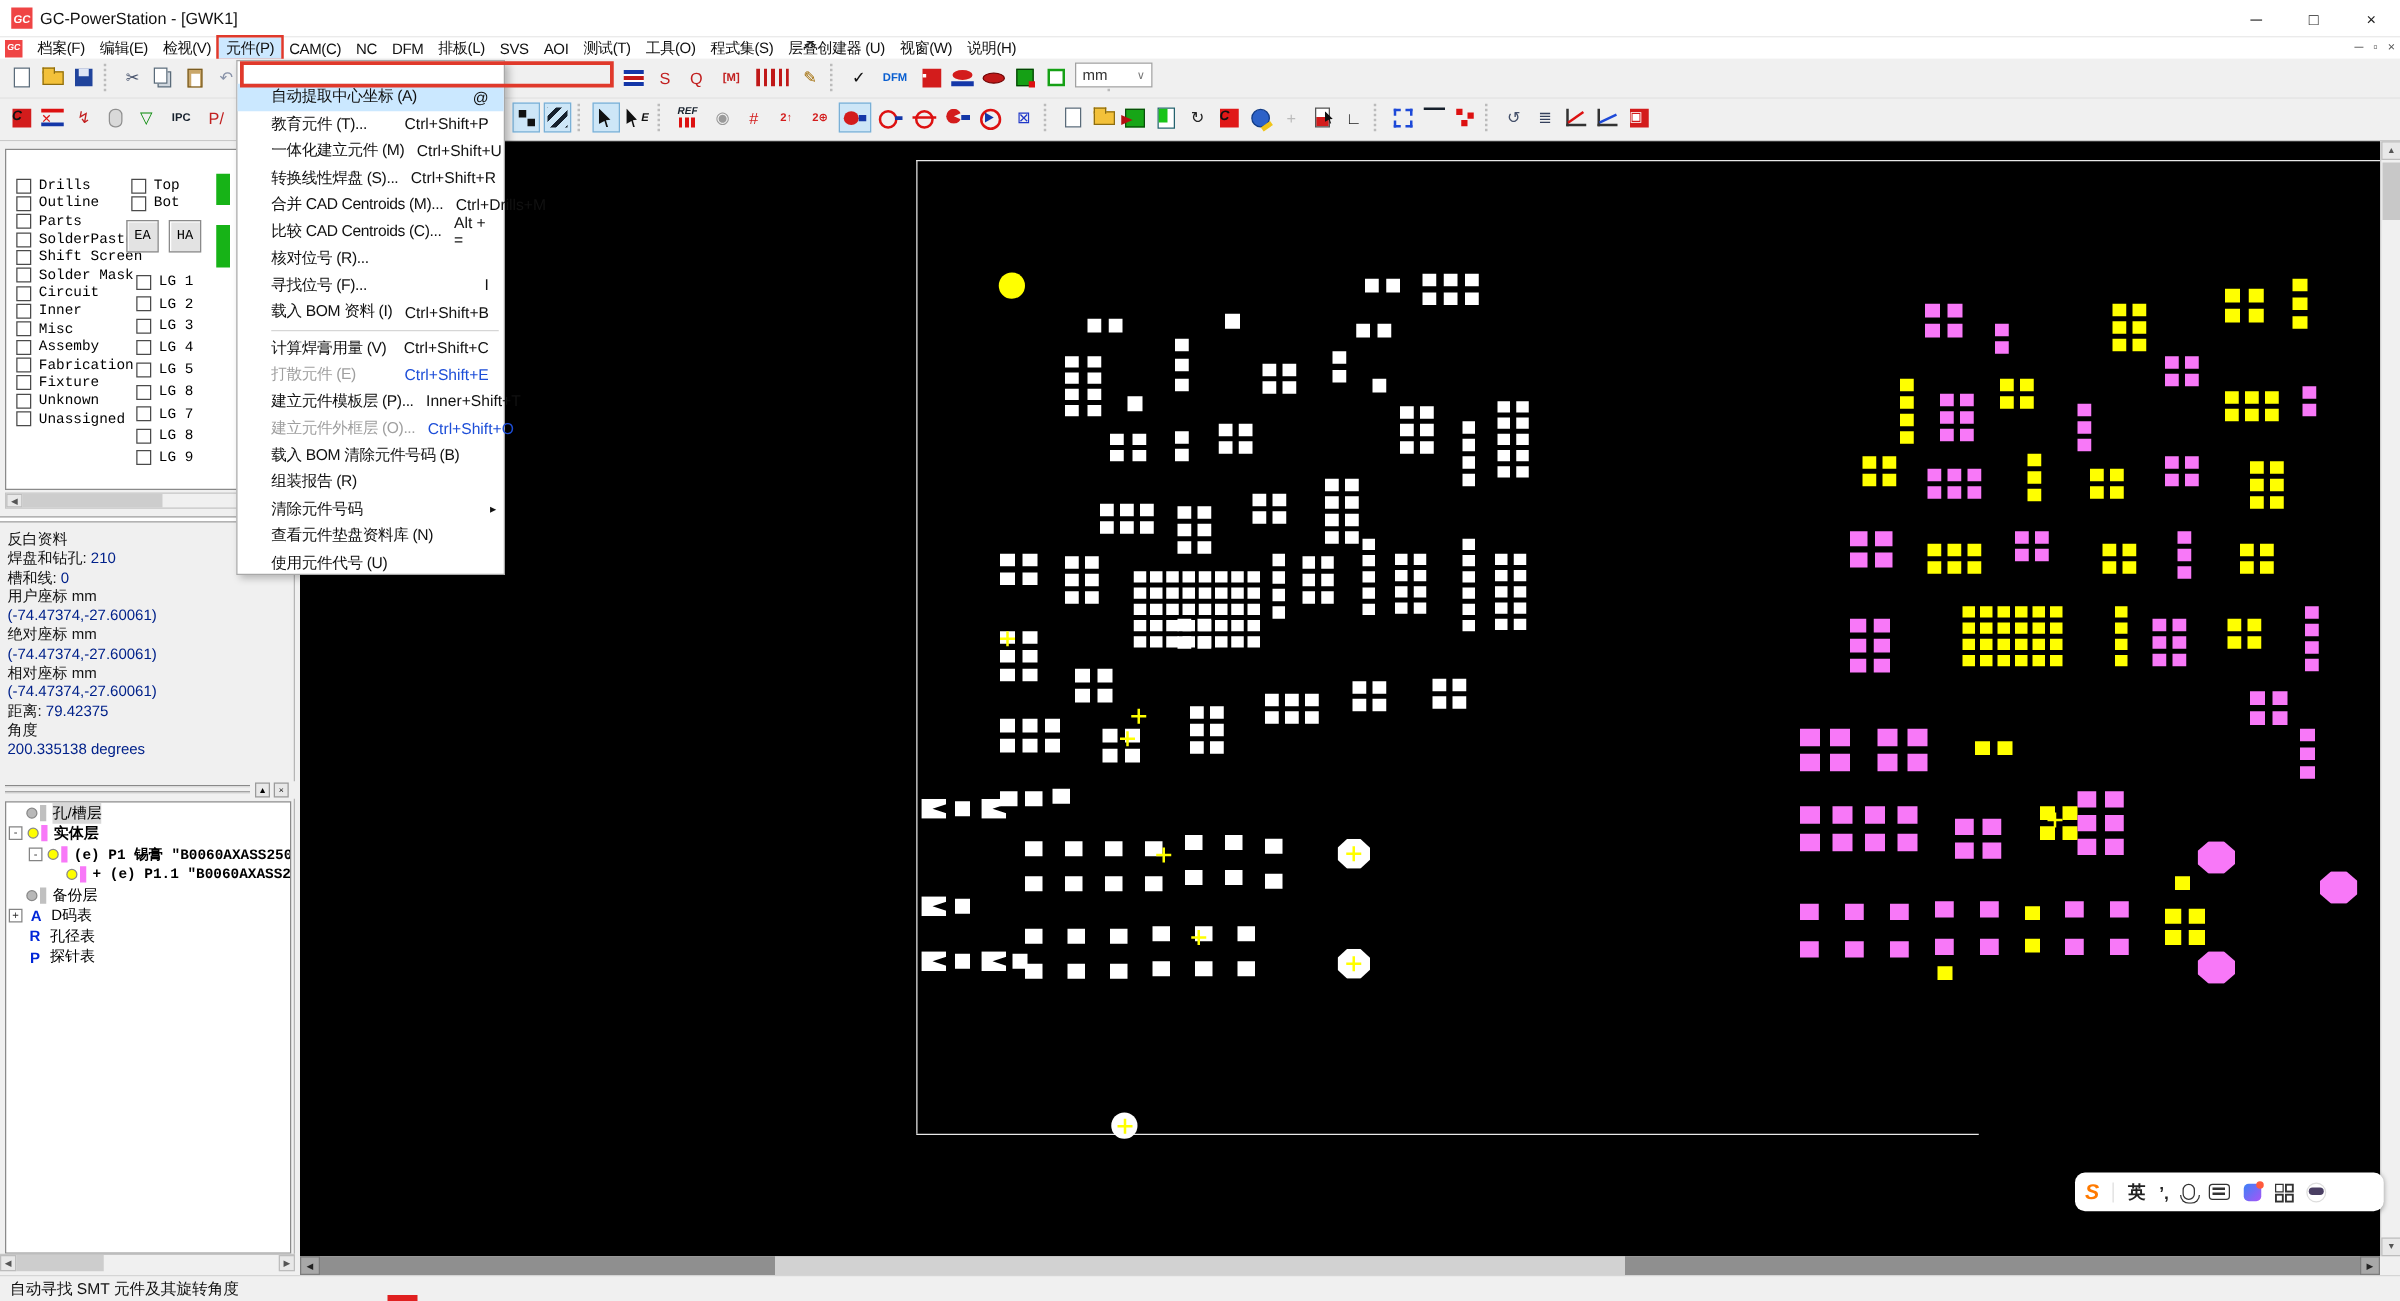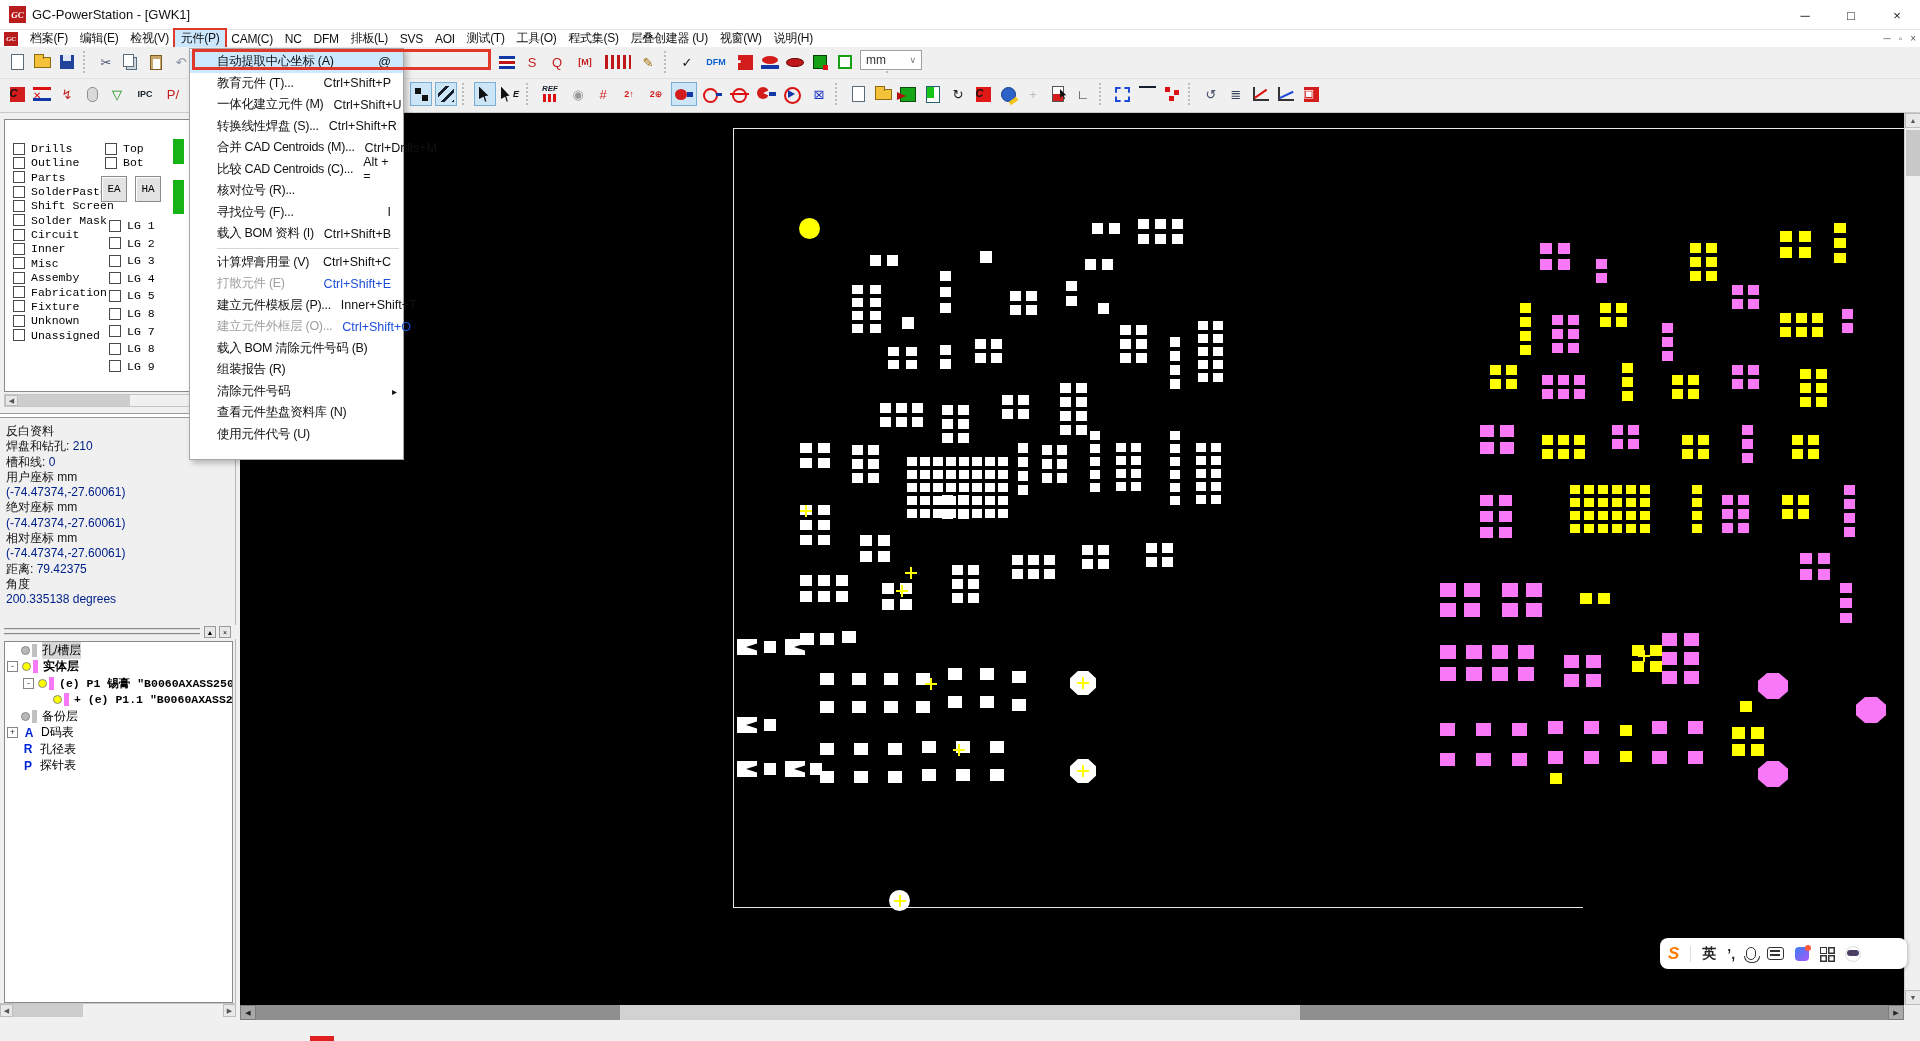--- a/index.html
+++ b/index.html
@@ -3,22 +3,22 @@
 <meta charset="utf-8">
 <style>
   * { margin:0; padding:0; box-sizing:border-box; }
   html,body { width:1920px; height:1041px; overflow:hidden; background:#fff;
     font-family:"Liberation Sans","DejaVu Sans",sans-serif; }
   #app { position:relative; width:1920px; height:1041px; background:#f0f0f0; }
 
   
   .titlebar { position:absolute; left:0; top:0; width:1920px; height:30px; background:#fff;
     display:flex; align-items:center; border-bottom:1px solid #e5e5e5; }
-  .gc-logo { width:17px; height:17px; margin:0 6px 0 9px; background:#b91c1c; color:#fff;
-    font-style:italic; font-weight:bold; font-size:9px; display:flex; align-items:center; justify-content:center;font-family:Liberation Serif, serif; }
+  .gc-logo { width:17px; height:17px; margin:0 6px 0 9px; background:#ef4444; color:#fff;
+    font-style:italic; font-weight:bold; font-size:9px; display:flex; align-items:center; justify-content:center; }
   .title-text { font-size:13px; color:#111; }
   .win-controls { position:absolute; right:0; top:0; height:30px; display:flex; }
   .win-btn { width:46px; height:30px; display:flex; align-items:center; justify-content:center;
     font-size:13px; color:#222; cursor:default; }
 
   
   .menubar { position:absolute; left:0; top:30px; width:1920px; height:17px; background:#fff;
     display:flex; align-items:center; font-size:12px; color:#111; }
   .menubar .gc-logo { width:14px; height:14px; margin:0 6px 0 4px; font-size:7px; }
   .menu-item { padding:1px 6px; height:17px; display:flex; align-items:center; letter-spacing:-0.3px; }
@@ -115,21 +115,21 @@
     box-shadow:9px 3px 0 0 #d11,4px 9px 0 0 #d11; }
   .k-chart { width:16px; height:14px; border-left:2px solid #333; border-bottom:2px solid #333; position:relative; }
   .k-chart:before { content:""; position:absolute; left:0; bottom:0; width:15px; height:2px; background:#d11;
     transform:rotate(-35deg); transform-origin:left bottom; }
   .k-chart2 { width:16px; height:14px; border-left:2px solid #333; border-bottom:2px solid #333; position:relative; }
   .k-chart2:before { content:""; position:absolute; left:0; bottom:0; width:15px; height:2px; background:#1d49d8;
     transform:rotate(-25deg); transform-origin:left bottom; }
 
   
   #dropdown { position:absolute; left:189px; top:48px; width:215px; height:412px; background:#fff;
-    border:1px solid #a8a8a8; box-shadow:3px 3px 6px rgba(0,0,0,0.25); z-index:100; padding-top:2px; font-size:12.5px; }
+    border:1px solid #a8a8a8; box-shadow:3px 3px 6px rgba(0,0,0,0.25); z-index:100; padding-top:18px; font-size:12.5px; }
   .dd-item { height:21.5px; display:flex; align-items:center; padding:0 12px 0 27px; color:#111; position:relative; }
   .dd-item.selected { background:#cbe8ff; }
   .dd-item.disabled { color:#9f9f9f; }
   .dd-label { flex:1; white-space:nowrap; letter-spacing:-0.3px; }
   .dd-shortcut { color:#111; margin-left:10px; }
   .dd-item.disabled .dd-shortcut { color:#1d4ed8; }
   .dd-sep { height:1px; background:#d6d6d6; margin:3px 4px 3px 27px; }
   .dd-sub { position:absolute; right:6px; font-size:10px; }
   #anno-dd { position:absolute; left:192px; top:49px; width:299px; height:21px;
     border:3px solid #e0392b; z-index:110; }
@@ -1194,15 +1194,18 @@
     <span class="ime-div"></span>
     <span class="ime-item">英</span>
     <span class="ime-item">’,</span>
     <span class="ime-mic"></span>
     <span class="ime-kbd"></span>
     <span class="ime-skin"></span>
     <span class="ime-grid"></span>
     <span class="ime-emoji"></span>
   </div>
 
+  <div id="statusbar">
+    <span>自动寻找 SMT 元件及其旋转角度</span>
+  </div>
   <div id="status-red"></div>
 
 </div>
 
 </body></html>

